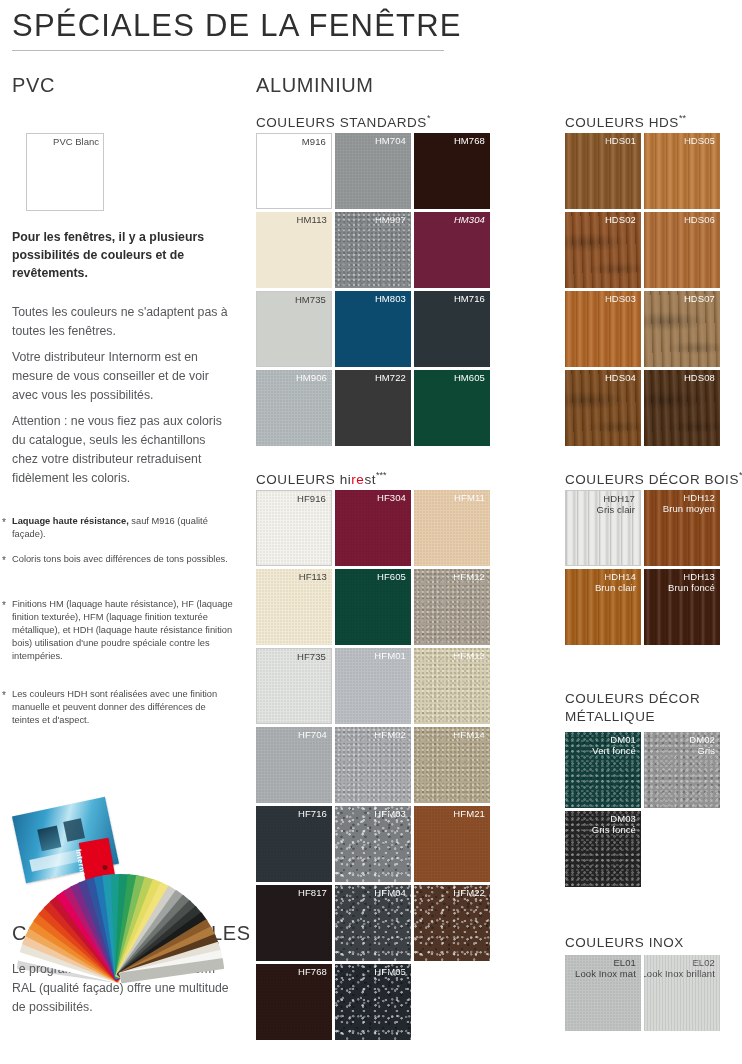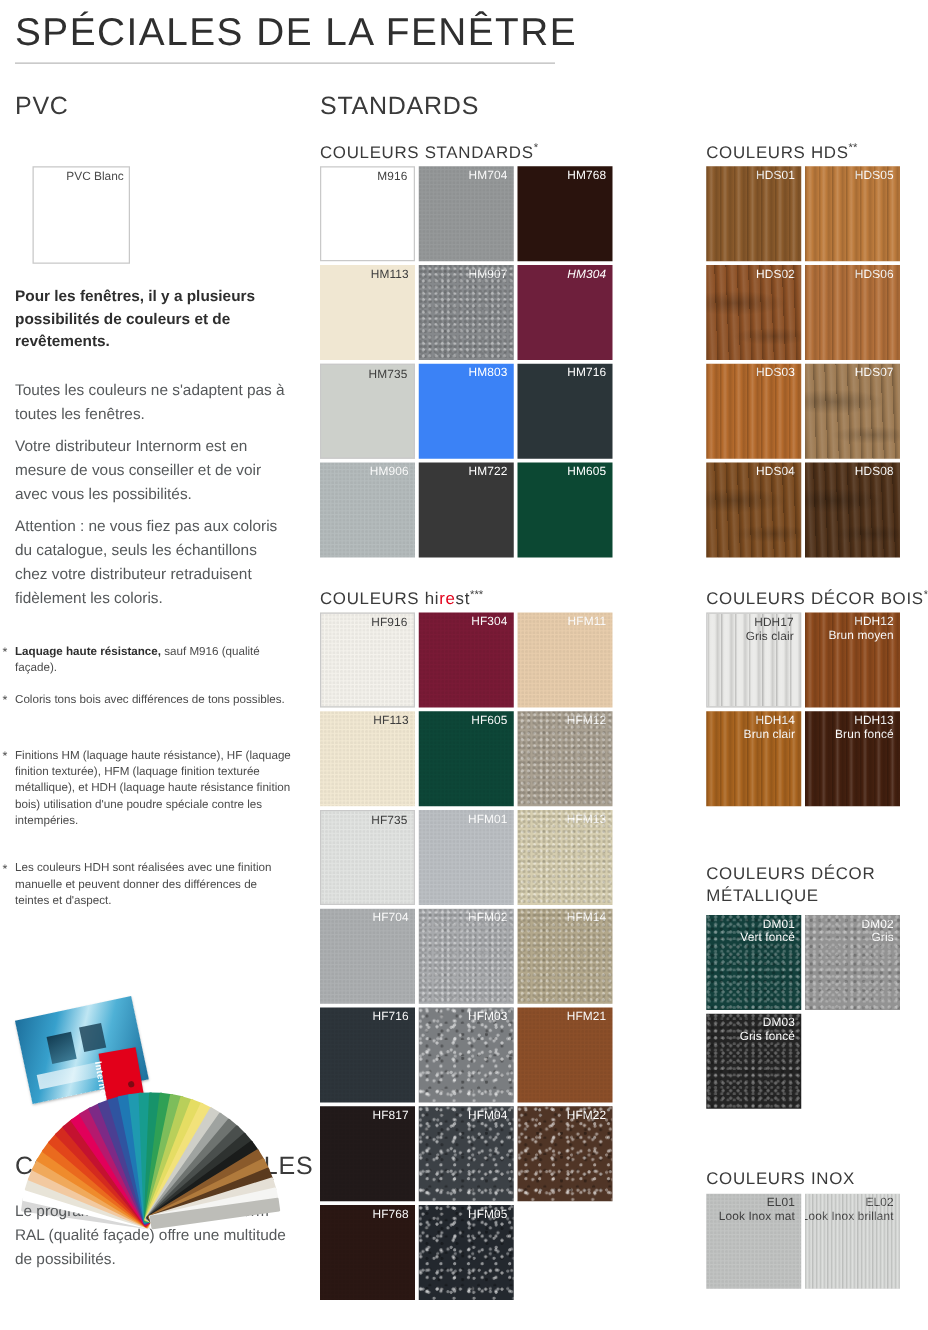--- a/index.html
+++ b/index.html
@@ -268,21 +268,21 @@
     <div class="fan-photo"></div>
     <div class="fan-tag">
       <span class="tag-text">Internorm</span>
       <span class="tag-hole"></span>
     </div>
   </div>
 
   <div class="h-big special-head">COULEURS SPÉCIALES</div>
   <div class="special-body">Le programme de couleurs Internorm RAL (qualité façade) offre une multitude de possibilités.</div>
 
-  <div class="h-big" style="position:absolute;left:256px;top:74px;">STANDARDS</div>
+  <div class="h-big" style="position:absolute;left:256px;top:74px;">ALUMINIUM</div>
 
   <div class="h-sub" style="position:absolute;left:256px;top:113px;">
     <span>COULEURS STANDARDS</span><span class="sup">*</span>
   </div>
   <div class="grid" id="grid-standards" style="left:256px;top:133px;">
       <div class="sw dark-label bordered" style="left: 0px; top: 0px; background: rgb(255, 255, 255);">
         <span class="code">M916</span>
       </div>
       <div class="sw light-label tex-fine" style="left: 79px; top: 0px; background: rgb(150, 153, 154);">
         <span class="code">HM704</span>
@@ -295,21 +295,21 @@
       </div>
       <div class="sw light-label tex-sand" style="left: 79px; top: 79px; background: rgb(133, 136, 139);">
         <span class="code">HM907</span>
       </div>
       <div class="sw light-label" style="left: 158px; top: 79px; background: rgb(110, 31, 60); font-style: italic;">
         <span class="code">HM304</span>
       </div>
       <div class="sw dark-label bordered" style="left: 0px; top: 158px; background: rgb(205, 208, 203);">
         <span class="code">HM735</span>
       </div>
-      <div class="sw light-label" style="left: 79px; top: 158px; background: #3b82f6;">
+      <div class="sw light-label" style="left: 79px; top: 158px; background: #0c4a6e;">
         <span class="code">HM803</span>
       </div>
       <div class="sw light-label" style="left: 158px; top: 158px; background: rgb(43, 53, 57);">
         <span class="code">HM716</span>
       </div>
       <div class="sw light-label tex-fine" style="left: 0px; top: 237px; background: rgb(181, 188, 189);">
         <span class="code">HM906</span>
       </div>
       <div class="sw light-label" style="left: 79px; top: 237px; background: rgb(56, 56, 56);">
         <span class="code">HM722</span>

